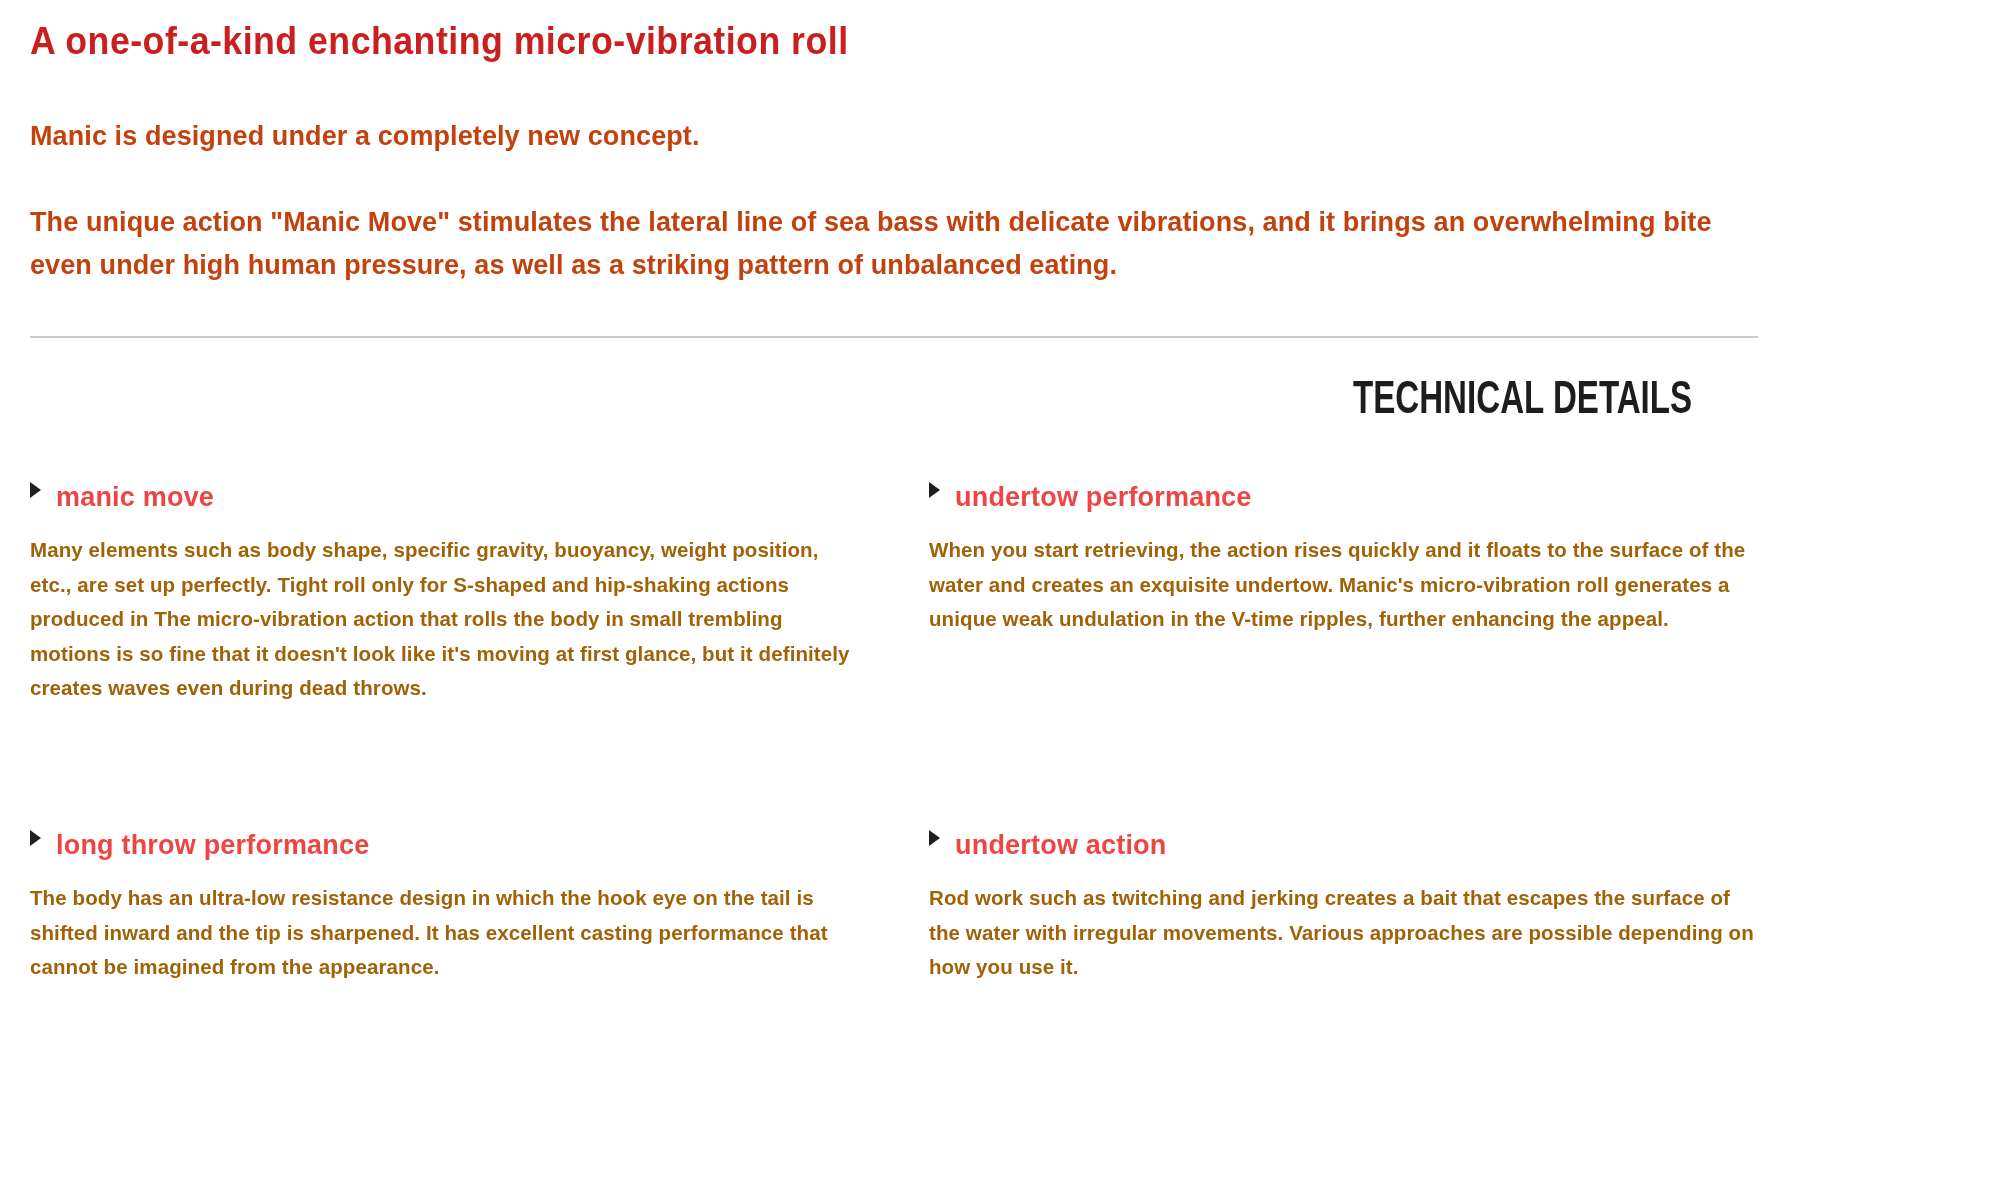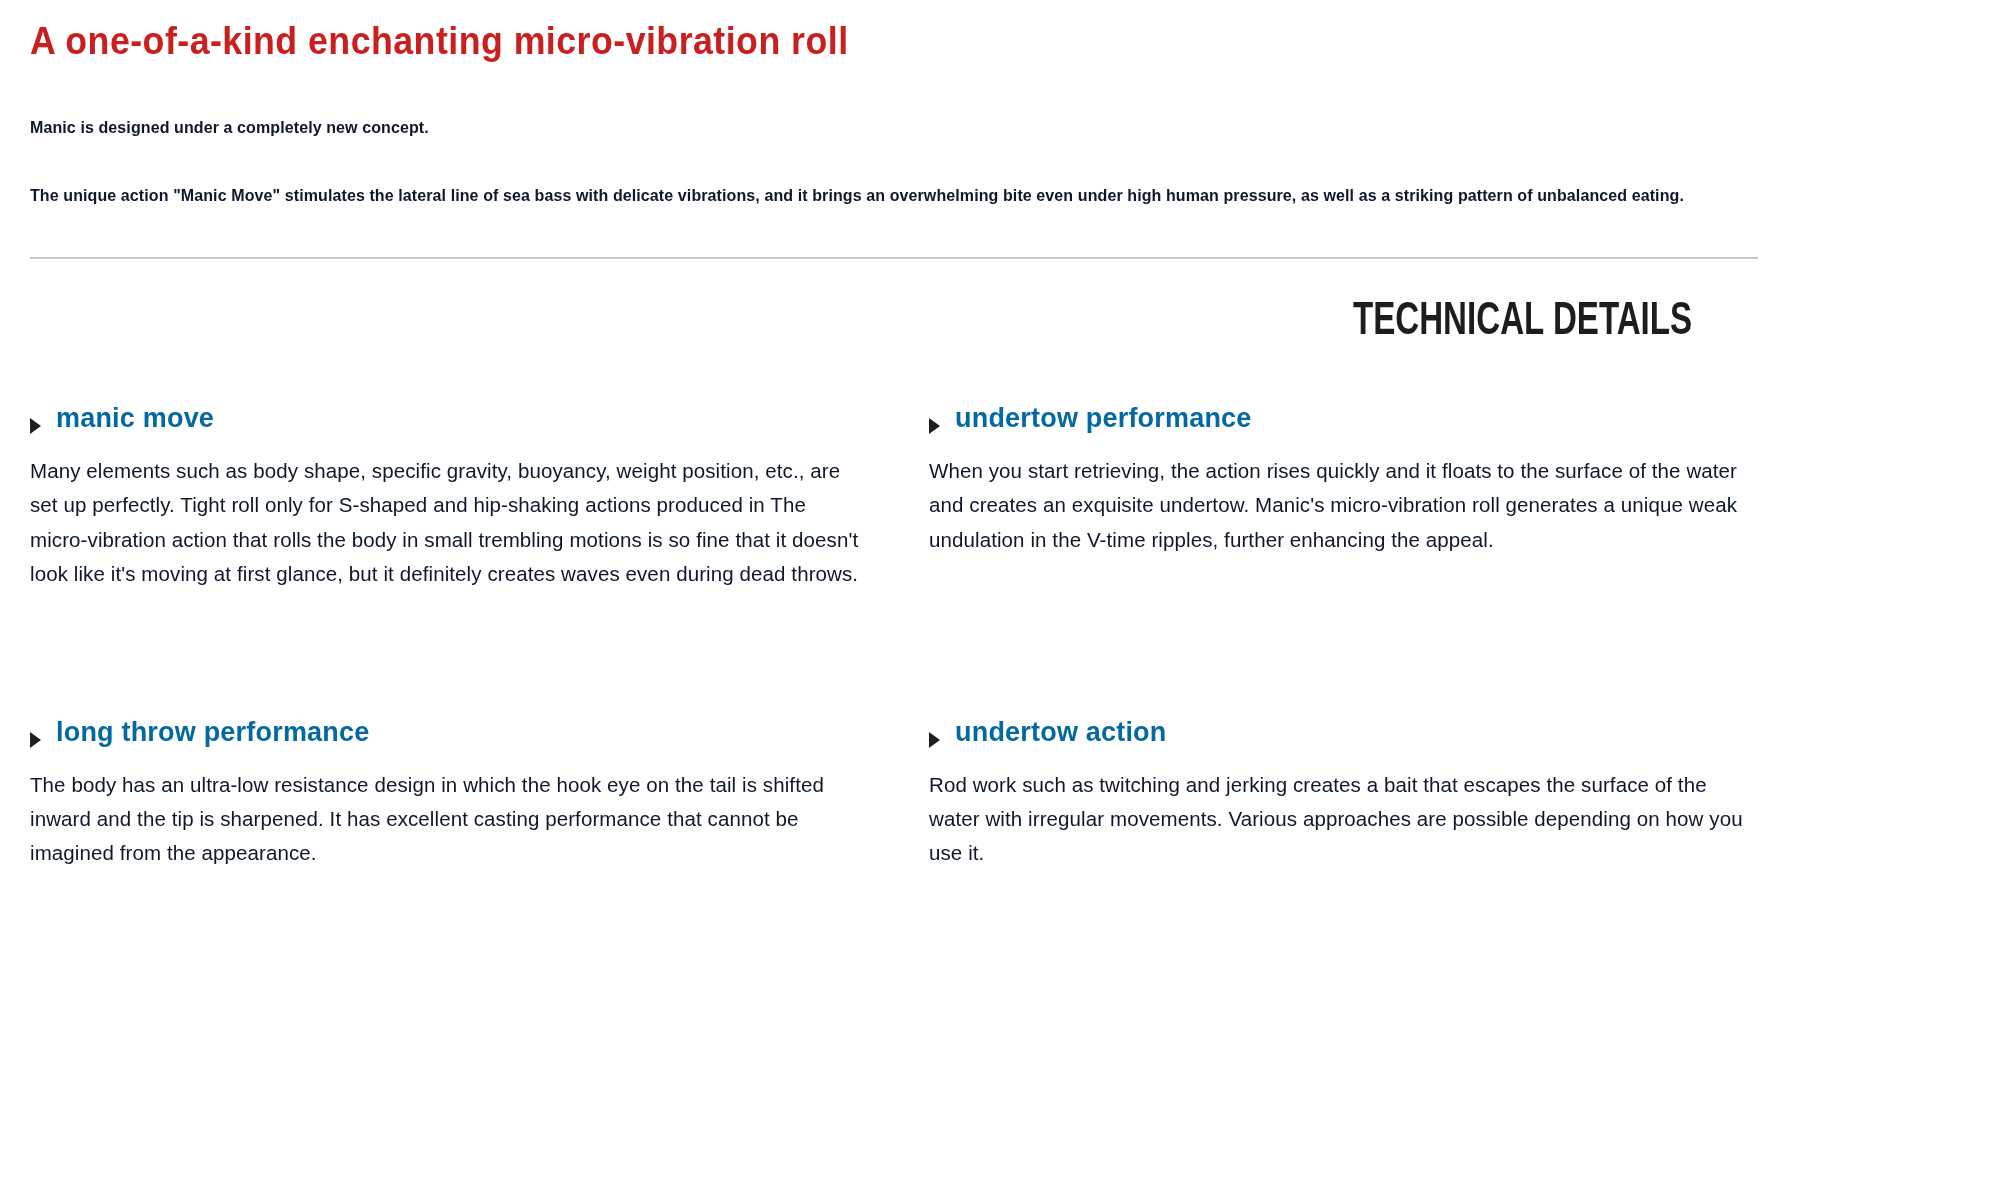--- a/index.html
+++ b/index.html
@@ -19,22 +19,22 @@
     color: #c9201f;
     font-size: 38px;
     font-weight: 700;
     letter-spacing: 0.5px;
     transform: scaleX(0.94);
     transform-origin: left center;
     margin-top: 4px;
     margin-bottom: 52px;
   }
   .intro p {
-    color: #0f172a;
-    font-size: 16px;
+    color: #c2410c;
+    font-size: 27px;
     font-weight: 600;
     line-height: 1.62;
     margin-bottom: 42px;
     letter-spacing: 0.1px;
   }
   .divider {
     border: none;
     border-top: 2px solid #c9c9c9;
     margin: 48px 0 0 0;
   }
@@ -53,41 +53,41 @@
   }
   .features-grid {
     margin-top: 58px;
     display: grid;
     grid-template-columns: 1fr 1fr;
     column-gap: 70px;
     row-gap: 125px;
   }
   .feature-heading {
     display: flex;
-    align-items: flex-end;
-    color: #0369a1;
+    align-items: flex-start;
+    color: #ef4444;
     font-size: 27px;
     font-weight: 700;
     letter-spacing: 0.2px;
     margin-bottom: 20px;
   }
   .triangle-bullet {
     display: inline-block;
     width: 0;
     height: 0;
     border-left: 11px solid #1f1f1f;
     border-top: 8px solid transparent;
     border-bottom: 8px solid transparent;
     margin-right: 15px;
     flex: 0 0 auto;
   }
   .feature-body {
-    color: #0f172a;
+    color: #a16207;
     font-size: 20.5px;
-    font-weight: 400;
+    font-weight: 700;
     line-height: 1.68;
     letter-spacing: 0.1px;
     max-width: 940px;
   }
   .feature-left .feature-body { max-width: 830px; }
 </style>
 </head>
 <body>
 
 <div class="page">

